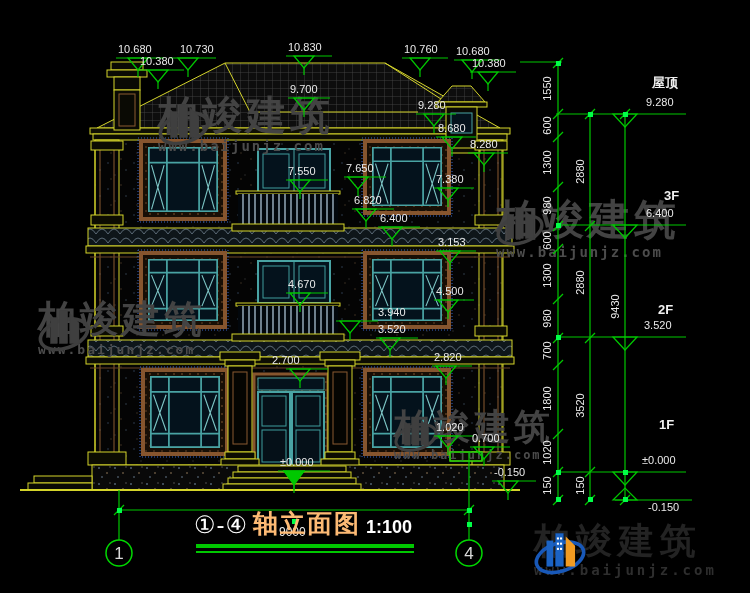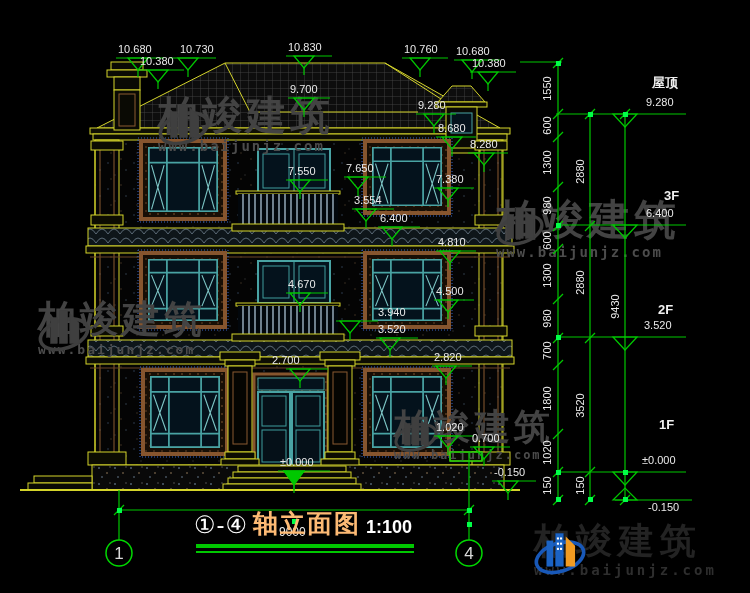--- a/index.html
+++ b/index.html
@@ -458,23 +458,23 @@
       <span class="dim" style="left: 290px; top: 84px;">9.700</span>
       <span class="dim" style="left: 404px; top: 44px;">10.760</span>
       <span class="dim" style="left: 456px; top: 46px;">10.680</span>
       <span class="dim" style="left: 472px; top: 58px;">10.380</span>
       <span class="dim" style="left: 418px; top: 100px;">9.280</span>
       <span class="dim" style="left: 438px; top: 123px;">8.680</span>
       <span class="dim" style="left: 470px; top: 139px;">8.280</span>
       <span class="dim" style="left: 288px; top: 166px;">7.550</span>
       <span class="dim" style="left: 346px; top: 163px;">7.650</span>
       <span class="dim" style="left: 436px; top: 174px;">7.380</span>
-      <span class="dim" style="left: 354px; top: 195px;">3.554</span>
+      <span class="dim" style="left: 354px; top: 195px;">6.820</span>
       <span class="dim" style="left: 380px; top: 213px;">6.400</span>
-      <span class="dim" style="left: 438px; top: 237px;">4.810</span>
+      <span class="dim" style="left: 438px; top: 237px;">3.153</span>
       <span class="dim" style="left: 288px; top: 279px;">4.670</span>
       <span class="dim" style="left: 436px; top: 286px;">4.500</span>
       <span class="dim" style="left: 338px; top: 307px; margin-left: 40px;">3.940</span>
       <span class="dim" style="left: 378px; top: 324px;">3.520</span>
       <span class="dim" style="left: 272px; top: 355px; text-align: center;">2.700</span>
       <span class="dim" style="left: 434px; top: 352px;">2.820</span>
       <span class="dim" style="left: 436px; top: 422px;">1.020</span>
       <span class="dim" style="left: 472px; top: 433px;">0.700</span>
       <span class="dim" style="left: 280px; top: 457px;">±0.000</span>
       <span class="dim" style="left: 494px; top: 467px;">-0.150</span>

